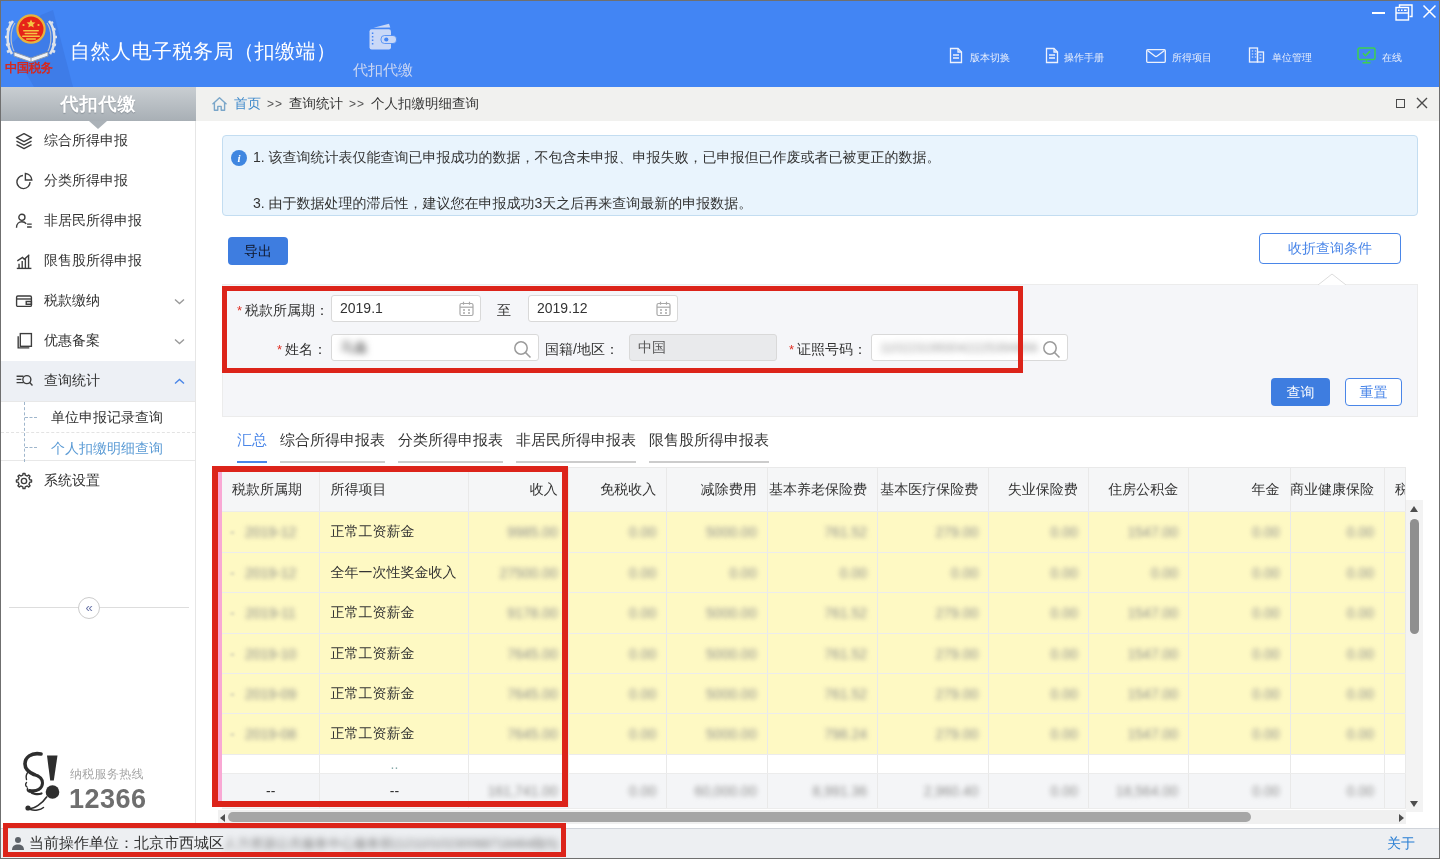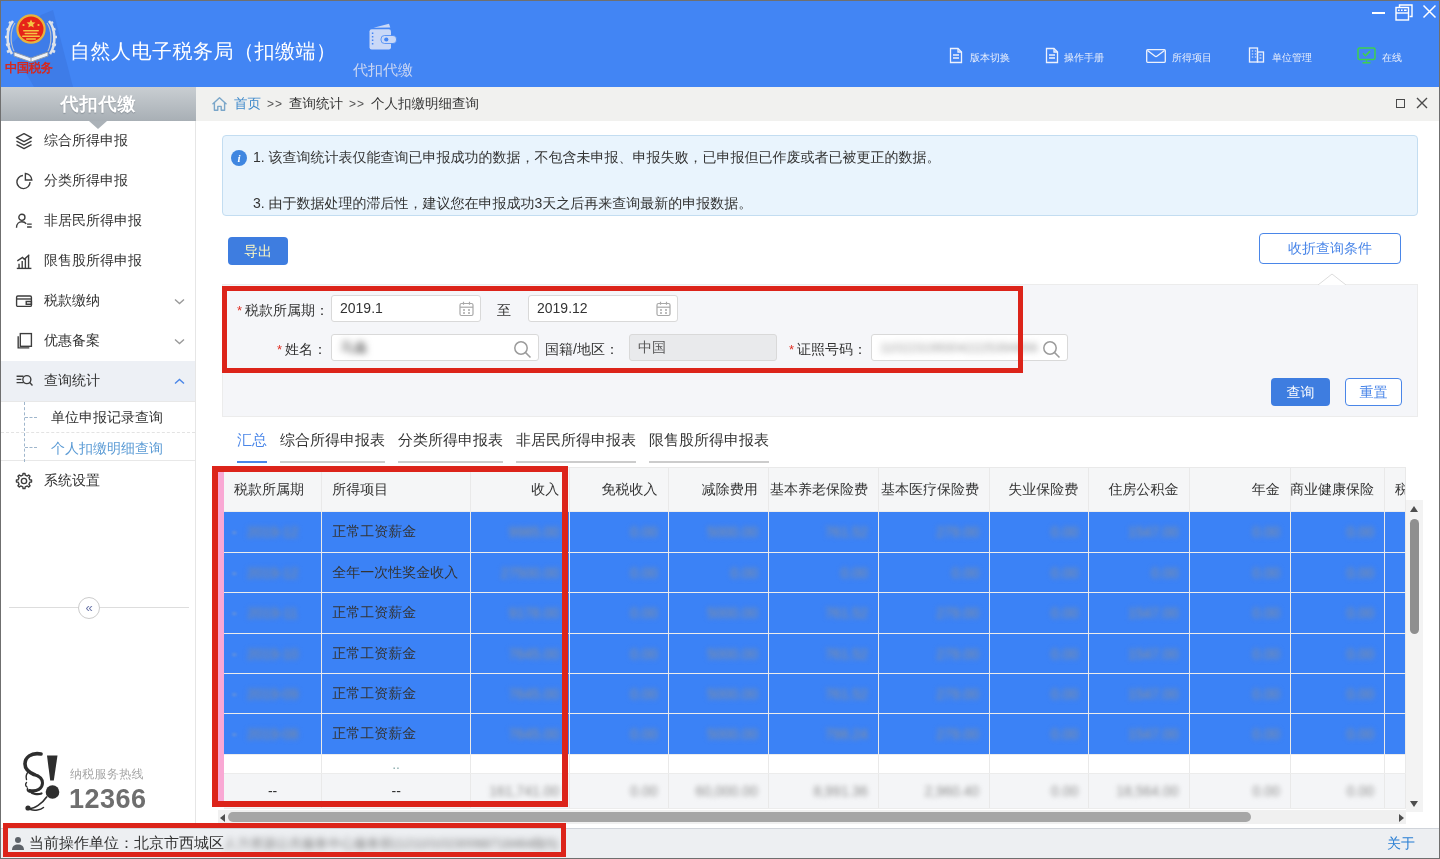--- a/index.html
+++ b/index.html
@@ -43,44 +43,44 @@
 #hotline .t1{position:absolute;left:69px;top:16px;font-size:12px;color:#a5a5a5;letter-spacing:0.3px}
 #hotline .t2{position:absolute;left:68px;top:34px;font-size:27px;font-weight:bold;color:#6e6e6e;letter-spacing:0.5px}
 
 #statusbar{position:absolute;left:1px;top:828px;width:1438px;height:30px;background:#edeff2;border-top:1px solid #d0d4da;display:flex;align-items:center;font-size:14px}
 #statusbar .about{position:absolute;right:24px;color:#2a7fd4}
 
 #content{position:absolute;left:196px;top:121px;width:1243px;height:707px;background:#fff}
 #infobox{position:absolute;left:26px;top:14px;width:1196px;height:81px;background:#e9f4fd;border:1px solid #c3ddf1;border-radius:4px;font-size:14px}
 #infobox .iico{position:absolute;left:8px;top:14px;width:16px;height:16px;border-radius:50%;background:#3f86e0;color:#fff;font-size:11px;font-style:italic;font-weight:bold;text-align:center;line-height:16px;font-family:"Liberation Serif",serif}
 #infobox p{position:absolute;left:30px;white-space:nowrap}
-#btn-export{position:absolute;left:32px;top:116px;width:60px;height:28px;background:#3e7de0;border-radius:4px;color:#fef9c3;font-size:14px;text-align:center;line-height:28px}
+#btn-export{position:absolute;left:32px;top:116px;width:60px;height:28px;background:#3e7de0;border-radius:4px;color:#0f172a;font-size:14px;text-align:center;line-height:28px}
 #btn-fold{position:absolute;left:1063px;top:112px;width:142px;height:31px;background:#fff;border:1px solid #4a86e8;border-radius:4px;color:#4a86e8;font-size:14px;text-align:center;line-height:29px}
 #panel{position:absolute;left:26px;top:163px;width:1196px;height:133px;background:#f5f6f9;border:1px solid #ececec}
 .flabel{position:absolute;font-size:14px;color:#333;white-space:nowrap}
 .req{color:#e03024;margin-right:3px;font-size:13px}
 .finput{position:absolute;height:27px;background:#fff;border:1px solid #d9d9d9;border-radius:3px;font-size:14px;color:#333;line-height:25px;padding-left:8px;white-space:nowrap}
 .finput.dis{background:#e9eaec;color:#555}
 .fico{position:absolute;right:6px;top:5px}
 #btn-query{position:absolute;left:1075px;top:257px;width:59px;height:28px;background:#3e7de0;border-radius:4px;color:#fff;font-size:14px;text-align:center;line-height:28px}
 #btn-reset{position:absolute;left:1149px;top:257px;width:57px;height:28px;background:#fff;border:1px solid #4a86e8;border-radius:4px;color:#4a86e8;font-size:14px;text-align:center;line-height:26px}
 
 #tabs{position:absolute;left:41px;top:310px;height:32px;display:flex;font-size:15px}
 #tabs .tab{margin-right:13px;position:relative;padding-bottom:11px}
 #tabs .tab .ul{position:absolute;left:0;right:0;bottom:0;height:2px;background:#ccc}
 #tabs .tab.on{color:#4a86e8}
 #tabs .tab.on .ul{background:#4a86e8}
 
-#tbl{position:absolute;left:22px;top:346px;width:1188px;height:339px;font-size:14px;border-top:1px solid #e9e9e9;border-left:6px solid #f9a8d4}
+#tbl{position:absolute;left:22px;top:346px;width:1188px;height:339px;font-size:14px;border-top:1px solid #e9e9e9;border-left:4px solid #f9a8d4}
 .trow{position:relative;display:flex;border-bottom:1px solid #ececec}
 .trow .c{position:relative;height:100%;border-right:1px solid #e9e9e9;padding:0 10px;display:flex;align-items:center;white-space:nowrap;overflow:hidden}
 .trow .r{justify-content:flex-end}
 .trow .m{justify-content:center}
 #thead{height:44px;background:#f5f6f7}
-.drow{background:#3b82f6}
+.drow{background:#fef9c3}
 #dots{height:19px;background:#fff}
 #trowtotal{height:35px;background:#f4f5f7}
 .blurD{filter:blur(2.6px);color:#8a8a8a}
 .blurN{filter:blur(2.8px);color:#8f8f8f}
 
 #vscroll{position:absolute;left:1210px;top:379px;width:17px;height:312px;background:#f3f3f3}
 #vscroll .thumb{position:absolute;left:4px;top:19px;width:9px;height:115px;background:#8f8f8f;border-radius:5px}
 #hscroll{position:absolute;left:22px;top:689px;width:1188px;height:14px;background:#f0f0f0;overflow:hidden}
 #hscroll .thumb{position:absolute;left:10px;top:2px;width:1023px;height:10px;background:#a6a6a6;border-radius:5px}
 .sarrow{position:absolute;width:0;height:0}

